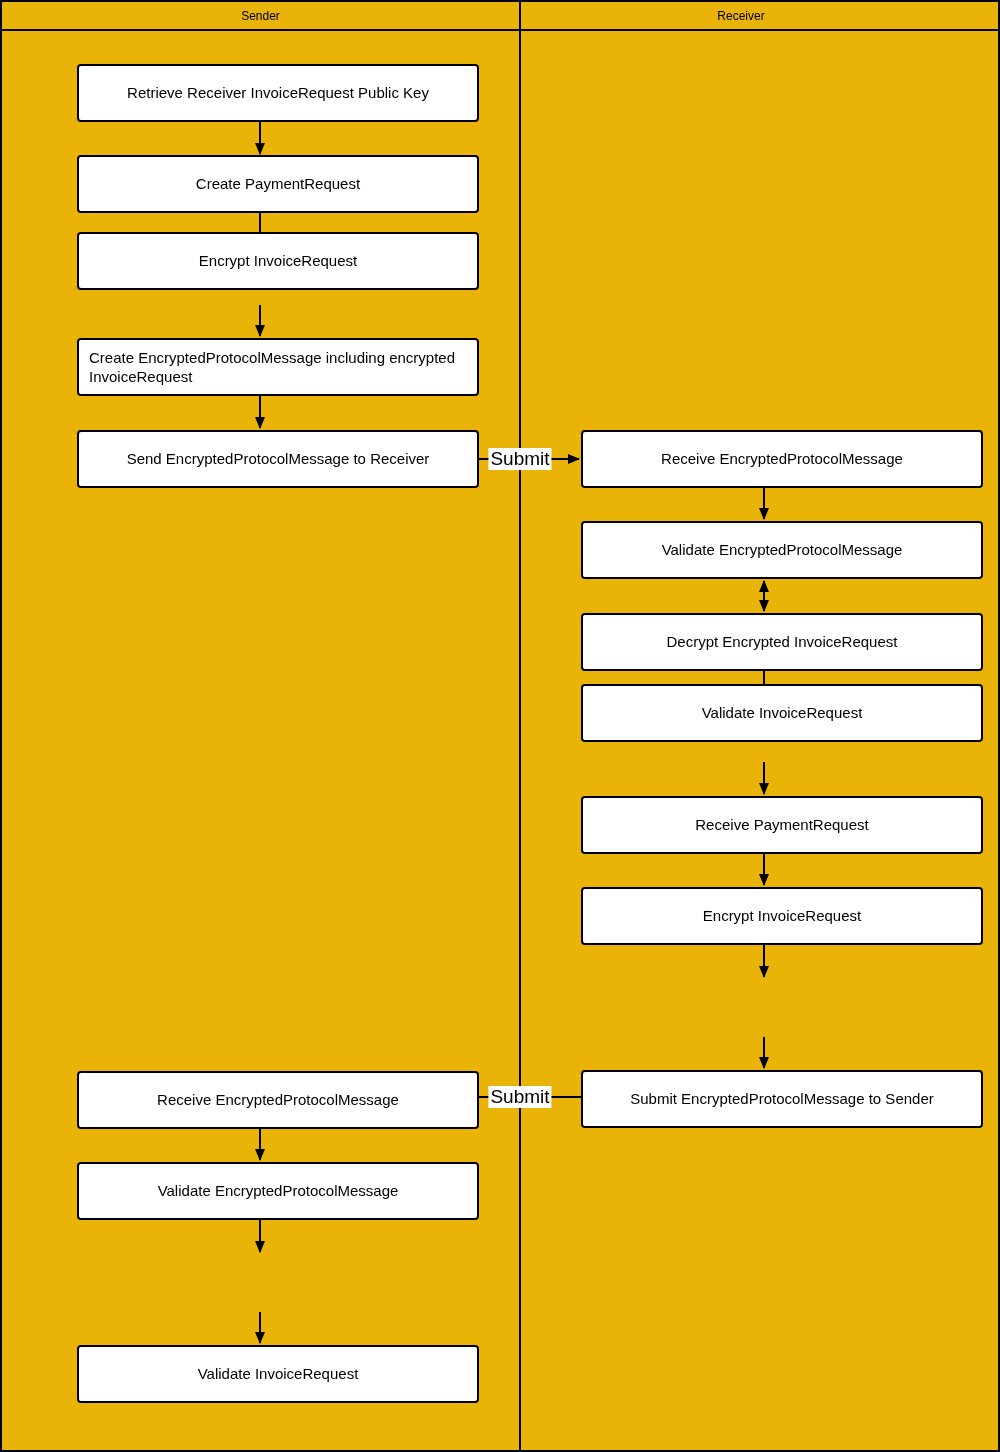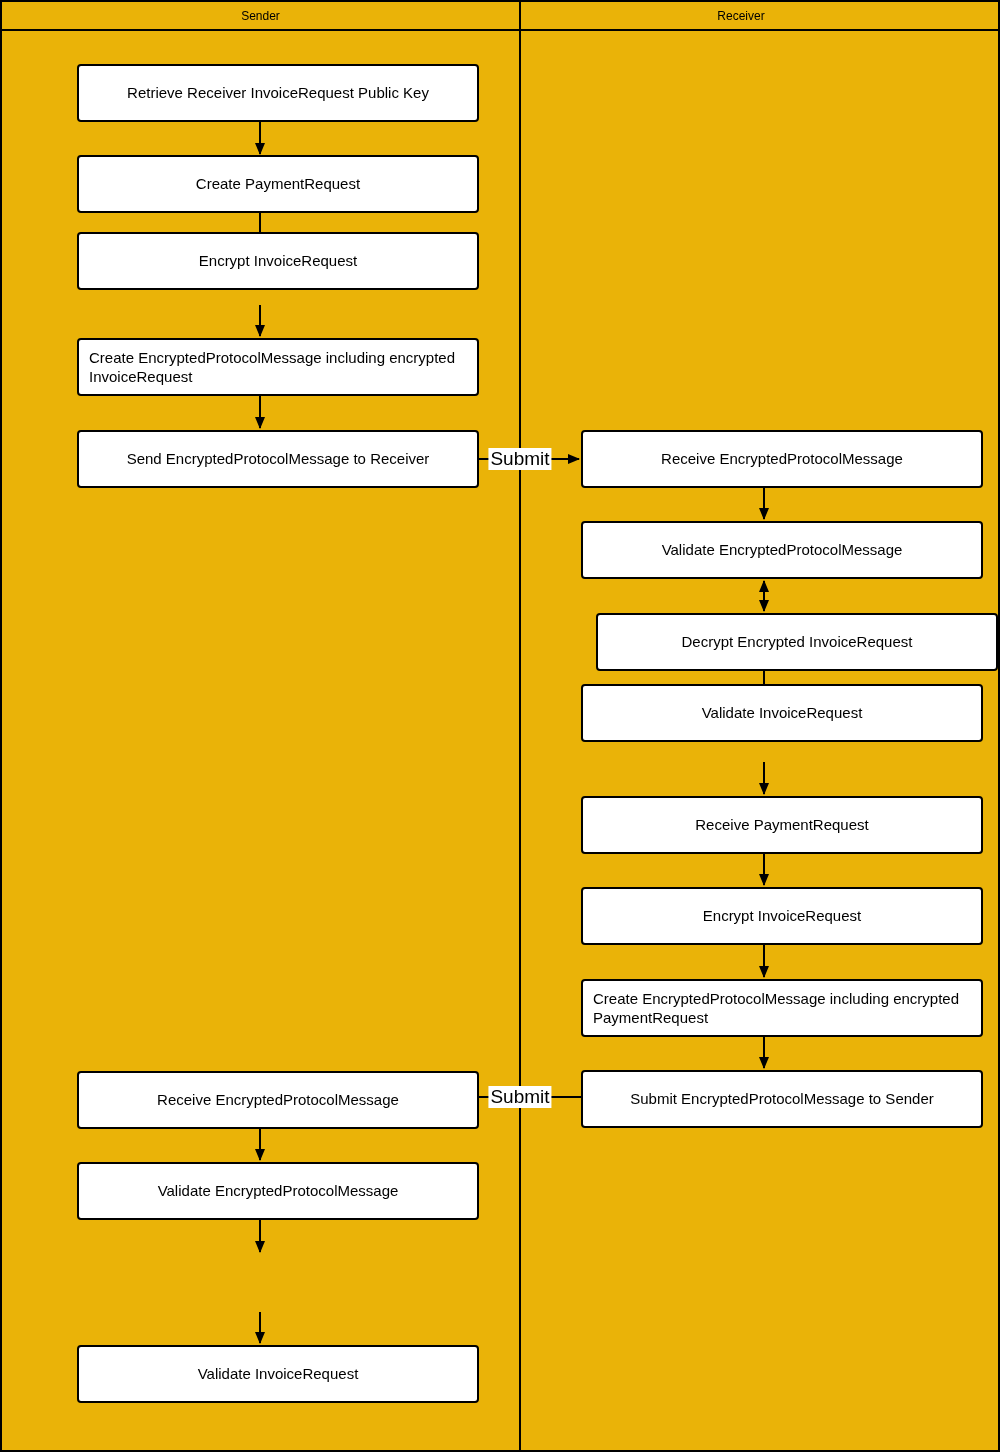--- a/index.html
+++ b/index.html
@@ -117,25 +117,24 @@
   </svg>
 
   <div class="box" style="left:75px;top:62px">Retrieve Receiver InvoiceRequest Public Key</div>
   <div class="box" style="left:75px;top:153px">Create PaymentRequest</div>
   <div class="box" style="left:75px;top:230px">Encrypt InvoiceRequest</div>
   <div class="box" style="left:75px;top:336px">Create EncryptedProtocolMessage including encrypted InvoiceRequest</div>
   <div class="box" style="left:75px;top:428px">Send EncryptedProtocolMessage to Receiver</div>
 
   <div class="box" style="left:579px;top:428px">Receive EncryptedProtocolMessage</div>
   <div class="box" style="left:579px;top:519px">Validate EncryptedProtocolMessage</div>
-  <div class="box" style="left:594px;top:611px">Decrypt Encrypted InvoiceRequest</div>
+  <div class="box" style="left:579px;top:611px">Decrypt Encrypted InvoiceRequest</div>
   <div class="box" style="left:579px;top:682px">Validate InvoiceRequest</div>
   <div class="box" style="left:579px;top:794px">Receive PaymentRequest</div>
   <div class="box" style="left:579px;top:885px">Encrypt InvoiceRequest</div>
-  <div class="box" style="left:579px;top:977px">Create EncryptedProtocolMessage including encrypted PaymentRequest</div>
   <div class="box" style="left:579px;top:1068px">Submit EncryptedProtocolMessage to Sender</div>
 
   <div class="box" style="left:75px;top:1069px">Receive EncryptedProtocolMessage</div>
   <div class="box" style="left:75px;top:1160px">Validate EncryptedProtocolMessage</div>
   <div class="box" style="left:75px;top:1343px">Validate InvoiceRequest</div>
 
   <div class="msg-label" style="top:457px">Submit</div>
   <div class="msg-label" style="top:1095px">Submit</div>
 
 </div>

